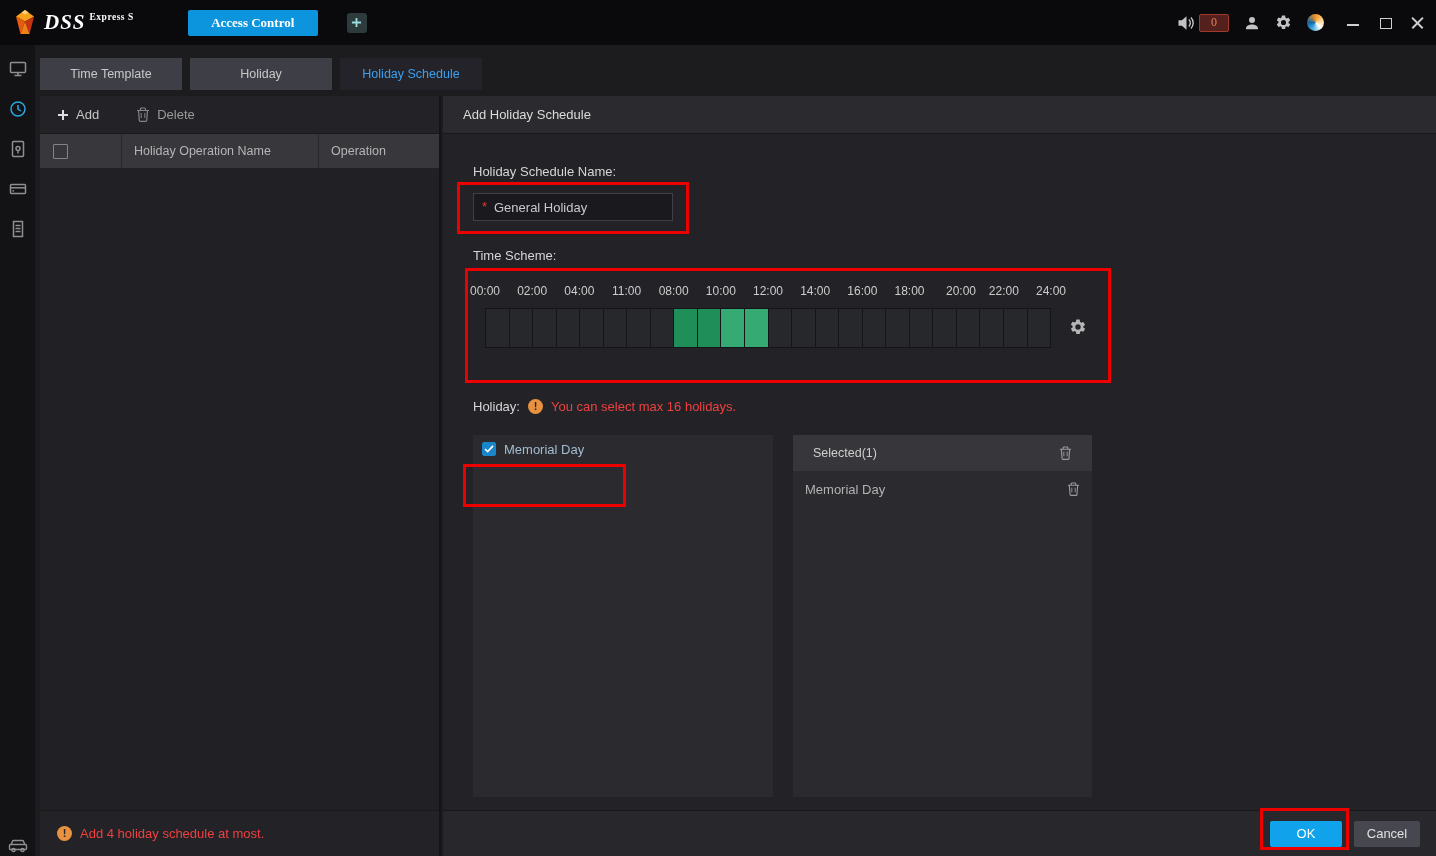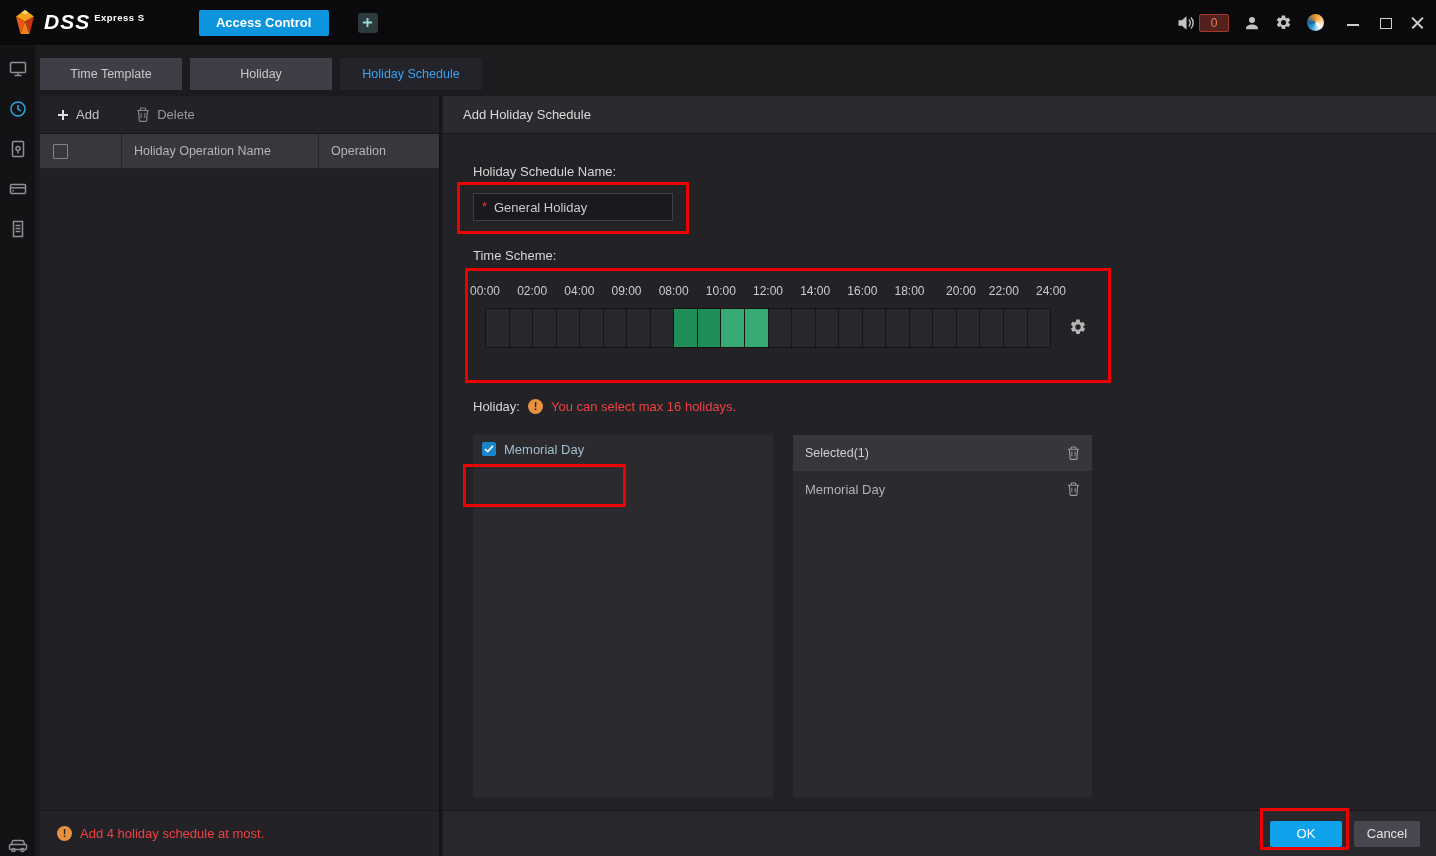--- a/index.html
+++ b/index.html
@@ -7,21 +7,21 @@
   #app {
     position:relative; width:1436px; height:856px; overflow:hidden;
     background:#1c1c1f; font-family:"Liberation Sans",sans-serif; color:#c9c9c9;
     -webkit-font-smoothing:antialiased;
   }
   svg { display:block; }
 
   
   .titlebar {
     position:absolute; top:0; left:0; right:0; height:45px;
-    background:#0a0a0c; display:flex; align-items:center; padding:0 12px 0 10px;
+    background:#0a0a0c; display:flex; align-items:center; padding:0 12px 0 10px;font-family:Liberation Serif, serif;
   }
   .brand { display:flex; align-items:flex-start; gap:4px; }
   .brand-name { color:#fff; font-size:21px; font-weight:bold; font-style:italic; letter-spacing:1px; line-height:26px; }
   .brand-suffix { color:#fff; font-size:9.5px; font-weight:bold; margin-top:3px; letter-spacing:.5px; }
   .app-tab {
     margin-left:54px; width:130px; height:26px; border-radius:2px;
     color:#fff; font-size:13px; font-weight:bold; display:flex; align-items:center; justify-content:center;
     cursor:pointer;
   }
   .new-tab-btn {
@@ -127,21 +127,21 @@
   .search-ic { position:absolute; right:7px; top:4px; color:#d0d0d0; cursor:pointer; }
   .holiday-option { height:28px; display:flex; align-items:center; gap:8px; padding-left:9px; cursor:pointer; }
   .cbx-checked {
     width:14px; height:14px; border-radius:2px; background:#1886c9; border:1px solid #1886c9;
     display:flex; align-items:center; justify-content:center; cursor:pointer; flex:0 0 auto;
   }
   .option-label { font-size:13px; color:#a3bdd0; }
   .selected-panel { position:absolute; left:350px; top:339px; width:299px; height:362px; background:#2a2a2f; }
   .sel-header {
     height:36px; background:#36363b; display:flex; align-items:center; justify-content:space-between;
-    padding:0 12px; color:#cfcfcf; font-size:12.5px;
+    padding:0 20px; color:#cfcfcf; font-size:12.5px;
   }
   .sel-item { height:36px; display:flex; align-items:center; justify-content:space-between; padding:0 12px; color:#b2b2b2; font-size:13px; }
   .trash-btn { color:#9a9aa0; cursor:pointer; }
 
   
   .mp-footer {
     position:absolute; left:0; right:0; bottom:0; height:46px; background:#28282c; border-top:1px solid #18181a;
     display:flex; align-items:center; justify-content:flex-end; gap:12px; padding-right:16px;
   }
   .btn { height:26px; border:none; border-radius:2px; font-size:13px; cursor:pointer; font-family:"Liberation Sans",sans-serif; }
@@ -305,21 +305,21 @@
       <input class="name-input" type="text" value="General Holiday" style="">
       <span class="req-mark">*</span>
     </div>
 
     <div class="form-label lbl-scheme">Time Scheme:</div>
 
     <div class="timeline-wrap">
       <span class="tick" style="left:12px">00:00</span>
       <span class="tick" style="left:59.2px">02:00</span>
       <span class="tick" style="left:106.3px">04:00</span>
-      <span class="tick" style="left:153.5px">09:00</span>
+      <span class="tick" style="left:153.5px">11:00</span>
       <span class="tick" style="left:200.7px">08:00</span>
       <span class="tick" style="left:247.8px">10:00</span>
       <span class="tick" style="left:295px">12:00</span>
       <span class="tick" style="left:342.2px">14:00</span>
       <span class="tick" style="left:389.3px">16:00</span>
       <span class="tick" style="left:436.5px">18:00</span>
       <span class="tick" style="left:488px">20:00</span>
       <span class="tick" style="left:530.8px">22:00</span>
       <span class="tick" style="left:578px">24:00</span>
 

